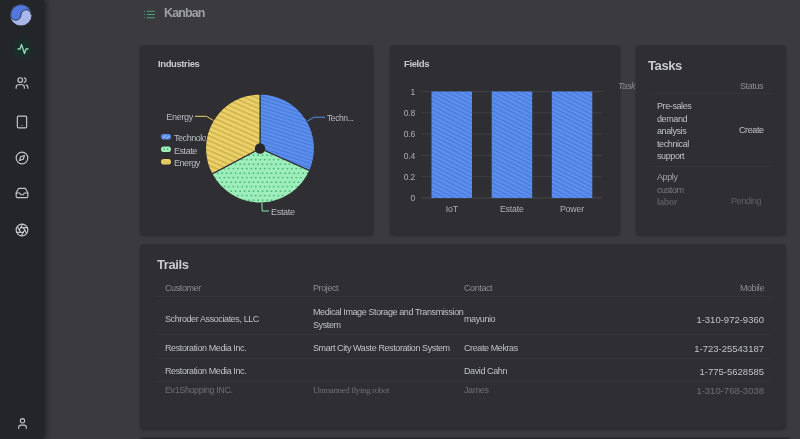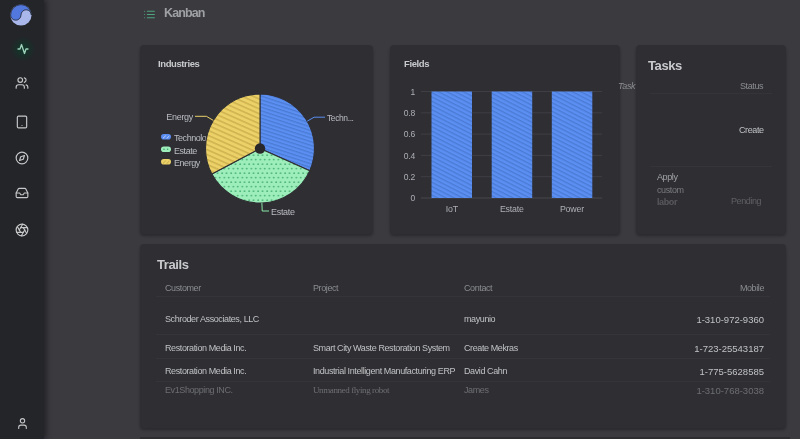--- a/index.html
+++ b/index.html
@@ -155,46 +155,47 @@
       <text x="121.8" y="167">Estate</text>
       <text x="181.9" y="167">Power</text>
     </g>
   </svg>
 
   <div class="card" style="left:636px;top:45px;width:150px;height:189px;"></div>
   <div class="ctitle" style="left:648px;top:58px;">Tasks</div>
   <div class="th" style="left:618px;top:81px;font-style:italic;">Task</div>
   <div class="th" style="left:740px;top:81px;">Status</div>
   <div class="hr" style="left:650px;top:93px;width:122px;"></div>
+  <div class="td" style="left:657px;top:100px;line-height:12.6px;">Pre-sales<br>demand<br>analysis<br>technical<br>support</div>
   <div class="td" style="left:739px;top:125px;">Create</div>
   <div class="hr" style="left:650px;top:166px;width:122px;"></div>
   <div class="td" style="left:657px;top:171px;line-height:12.6px;"><span style="opacity:0.78;">Apply</span><br><span style="opacity:0.5;">custom</span><br><span style="opacity:0.28;font-weight:bold;">labor</span></div>
   <div class="td" style="left:731px;top:196px;opacity:0.32;">Pending</div>
 
   <div class="card" style="left:140px;top:244px;width:646px;height:184px;"></div>
   <div class="ctitle" style="left:157px;top:257px;">Trails</div>
   <div class="th" style="left:165px;top:283px;">Customer</div>
   <div class="th" style="left:313px;top:283px;">Project</div>
   <div class="th" style="left:464px;top:283px;">Contact</div>
   <div class="th" style="left:640px;top:283px;width:124px;text-align:right;">Mobile</div>
   <div class="hr" style="left:156px;top:296px;width:614px;"></div>
 
   <div class="td" style="left:165px;top:314px;">Schroder Associates, LLC</div>
+  <div class="td" style="left:313px;top:306px;line-height:13.4px;white-space:normal;width:158px;">Medical Image Storage and Transmission System</div>
   <div class="td" style="left:464px;top:314px;">mayunio</div>
   <div class="td" style="left:640px;top:314px;width:124px;text-align:right;"><span class="num">1-310-972-9360</span></div>
   <div class="hr" style="left:156px;top:334px;width:614px;"></div>
 
   <div class="td" style="left:165px;top:343px;">Restoration Media Inc.</div>
   <div class="td" style="left:313px;top:343px;">Smart City Waste Restoration System</div>
   <div class="td" style="left:464px;top:343px;">Create Mekras</div>
   <div class="td" style="left:640px;top:343px;width:124px;text-align:right;"><span class="num">1-723-25543187</span></div>
   <div class="hr" style="left:156px;top:358px;width:614px;"></div>
 
   <div class="td" style="left:165px;top:366px;">Restoration Media Inc.</div>
-  <div class="td" style="left:313px;top:366px;">Industrial Intelligent Manufacturing ERP</div>
   <div class="td" style="left:464px;top:366px;">David Cahn</div>
   <div class="td" style="left:640px;top:366px;width:124px;text-align:right;"><span class="num">1-775-5628585</span></div>
   <div class="hr" style="left:156px;top:381px;width:614px;"></div>
 
   <div class="td" style="left:165px;top:385px;opacity:0.42;">Ev1Shopping INC.</div>
   <div class="td" style="left:313px;top:385px;opacity:0.42;font-family:Liberation Serif, serif;">Unmanned flying robot</div>
   <div class="td" style="left:464px;top:385px;opacity:0.42;">James</div>
   <div class="td" style="left:640px;top:385px;width:124px;text-align:right;opacity:0.42;"><span class="num">1-310-768-3038</span></div>
 
   <div class="abs" style="left:140px;top:437px;width:650px;height:2px;background:rgba(0,0,0,0.22);"></div>

